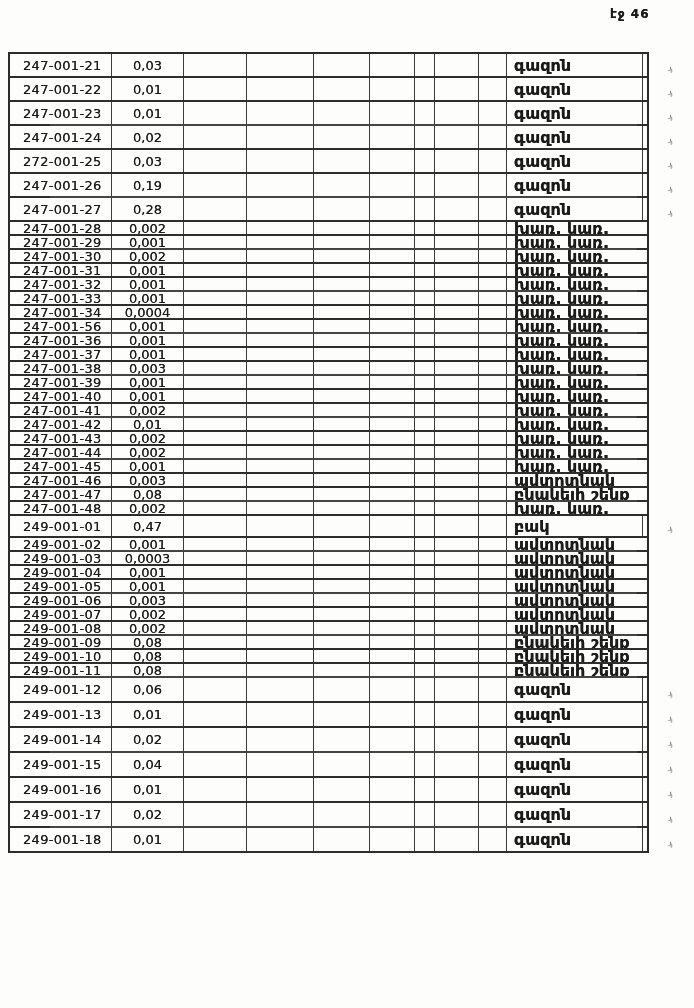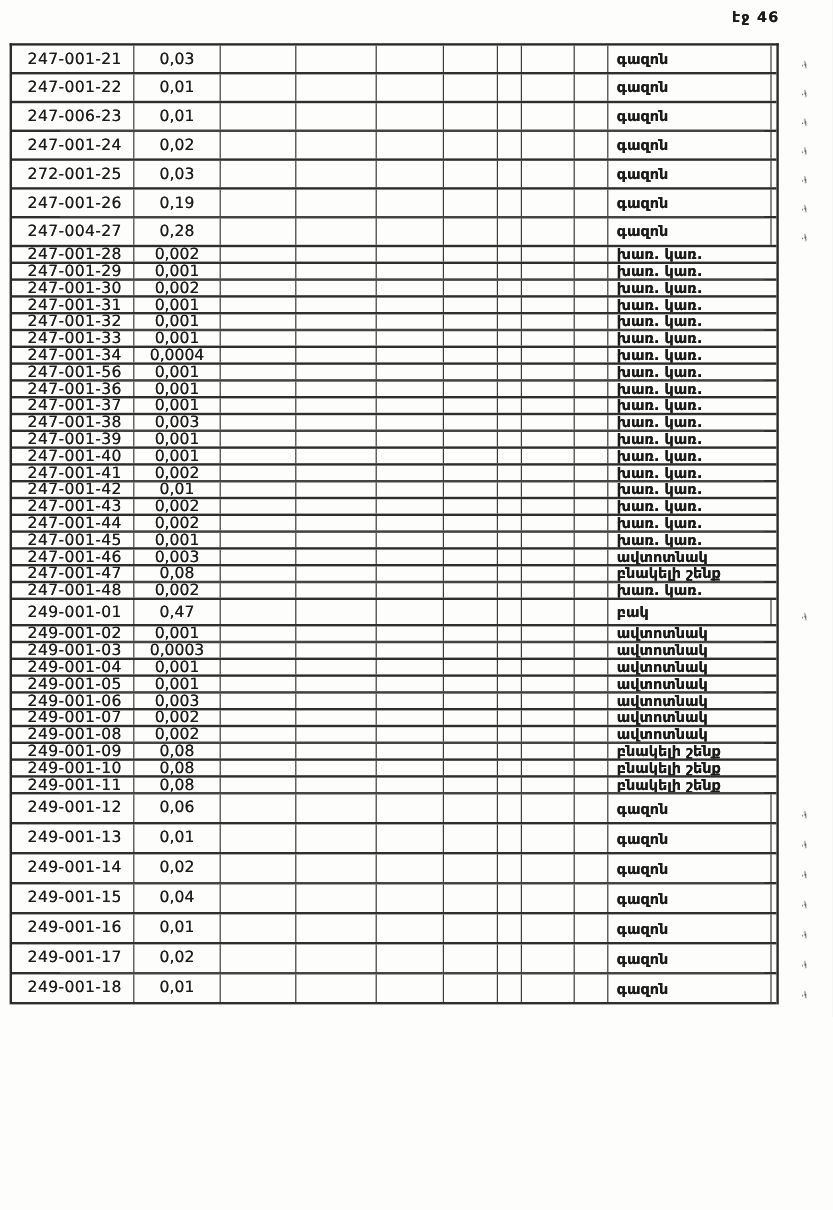--- a/index.html
+++ b/index.html
@@ -8,39 +8,39 @@
     position:relative;width:694px;height:1008px;margin:0 auto;
     background:#fdfdfc;overflow:hidden;
     font-family:"DejaVu Sans",sans-serif;color:#1b1b1b;
   }
   .page-label{
     position:absolute;top:7px;left:610px;
     font-size:12px;font-weight:bold;letter-spacing:1px;
     text-shadow:0 0 .5px #222;
   }
   .table{
-    position:absolute;left:8px;top:36px;width:641px;
+    position:absolute;left:8px;top:52px;width:641px;
     border:2px solid #2b2b2b;border-bottom:none;
   }
   .row{display:flex;position:relative;border-bottom:2px solid #2e2e2e;}
   .row.short{height:14px;}
   .row.tall{height:24px;}
   .row.med{height:22px;}
   .row.xtall{height:25px;}
   .cell{
     flex:0 0 auto;display:flex;align-items:center;overflow:hidden;
     border-right:1.5px solid #3c3c3c;white-space:nowrap;
   }
   .cell:last-child{border-right:none;}
   .c0{width:102px;} .c1{width:72px;} .c2{width:63px;} .c3{width:67px;}
   .c4{width:56px;} .c5{width:45px;} .c6{width:20px;} .c7{width:44px;}
   .c8{width:28px;} .c9{width:136px;}
   .id{padding-left:13px;font-size:13px;letter-spacing:.3px;text-shadow:0 0 .4px #333;}
   .val{justify-content:center;font-size:13px;text-shadow:0 0 .4px #333;}
-  .lbl{padding-left:7px;font-size:12px;font-weight:bold;text-shadow:0 0 .4px #222;}
+  .lbl{padding-left:7px;font-size:16px;font-weight:bold;text-shadow:0 0 .4px #222;}
   .mark{
     position:absolute;right:-25px;bottom:3px;
     font-size:8px;color:#2d2d2d;opacity:.85;
     transform:rotate(-10deg);filter:blur(.3px);
   }
   
   .row:nth-child(3n)::after{
     content:"";position:absolute;left:40px;right:10px;bottom:-2px;height:2px;
     background:rgba(110,110,110,.35);pointer-events:none;
   }
@@ -71,21 +71,21 @@
         <div class="cell c3 val"></div>
         <div class="cell c4"></div>
         <div class="cell c5"></div>
         <div class="cell c6"></div>
         <div class="cell c7"></div>
         <div class="cell c8"></div>
         <div class="cell c9 lbl">գազոն</div>
         <span class="mark">.ֈ</span>
       </div>
       <div class="row tall">
-        <div class="cell c0 id">247-006-23</div>
+        <div class="cell c0 id">247-001-23</div>
         <div class="cell c1 val">0,01</div>
         <div class="cell c2"></div>
         <div class="cell c3 val"></div>
         <div class="cell c4"></div>
         <div class="cell c5"></div>
         <div class="cell c6"></div>
         <div class="cell c7"></div>
         <div class="cell c8"></div>
         <div class="cell c9 lbl">գազոն</div>
         <span class="mark">.ֈ</span>
@@ -123,21 +123,21 @@
         <div class="cell c3 val"></div>
         <div class="cell c4"></div>
         <div class="cell c5"></div>
         <div class="cell c6"></div>
         <div class="cell c7"></div>
         <div class="cell c8"></div>
         <div class="cell c9 lbl">գազոն</div>
         <span class="mark">.ֈ</span>
       </div>
       <div class="row tall">
-        <div class="cell c0 id">247-004-27</div>
+        <div class="cell c0 id">247-001-27</div>
         <div class="cell c1 val">0,28</div>
         <div class="cell c2"></div>
         <div class="cell c3 val"></div>
         <div class="cell c4"></div>
         <div class="cell c5"></div>
         <div class="cell c6"></div>
         <div class="cell c7"></div>
         <div class="cell c8"></div>
         <div class="cell c9 lbl">գազոն</div>
         <span class="mark">.ֈ</span>

